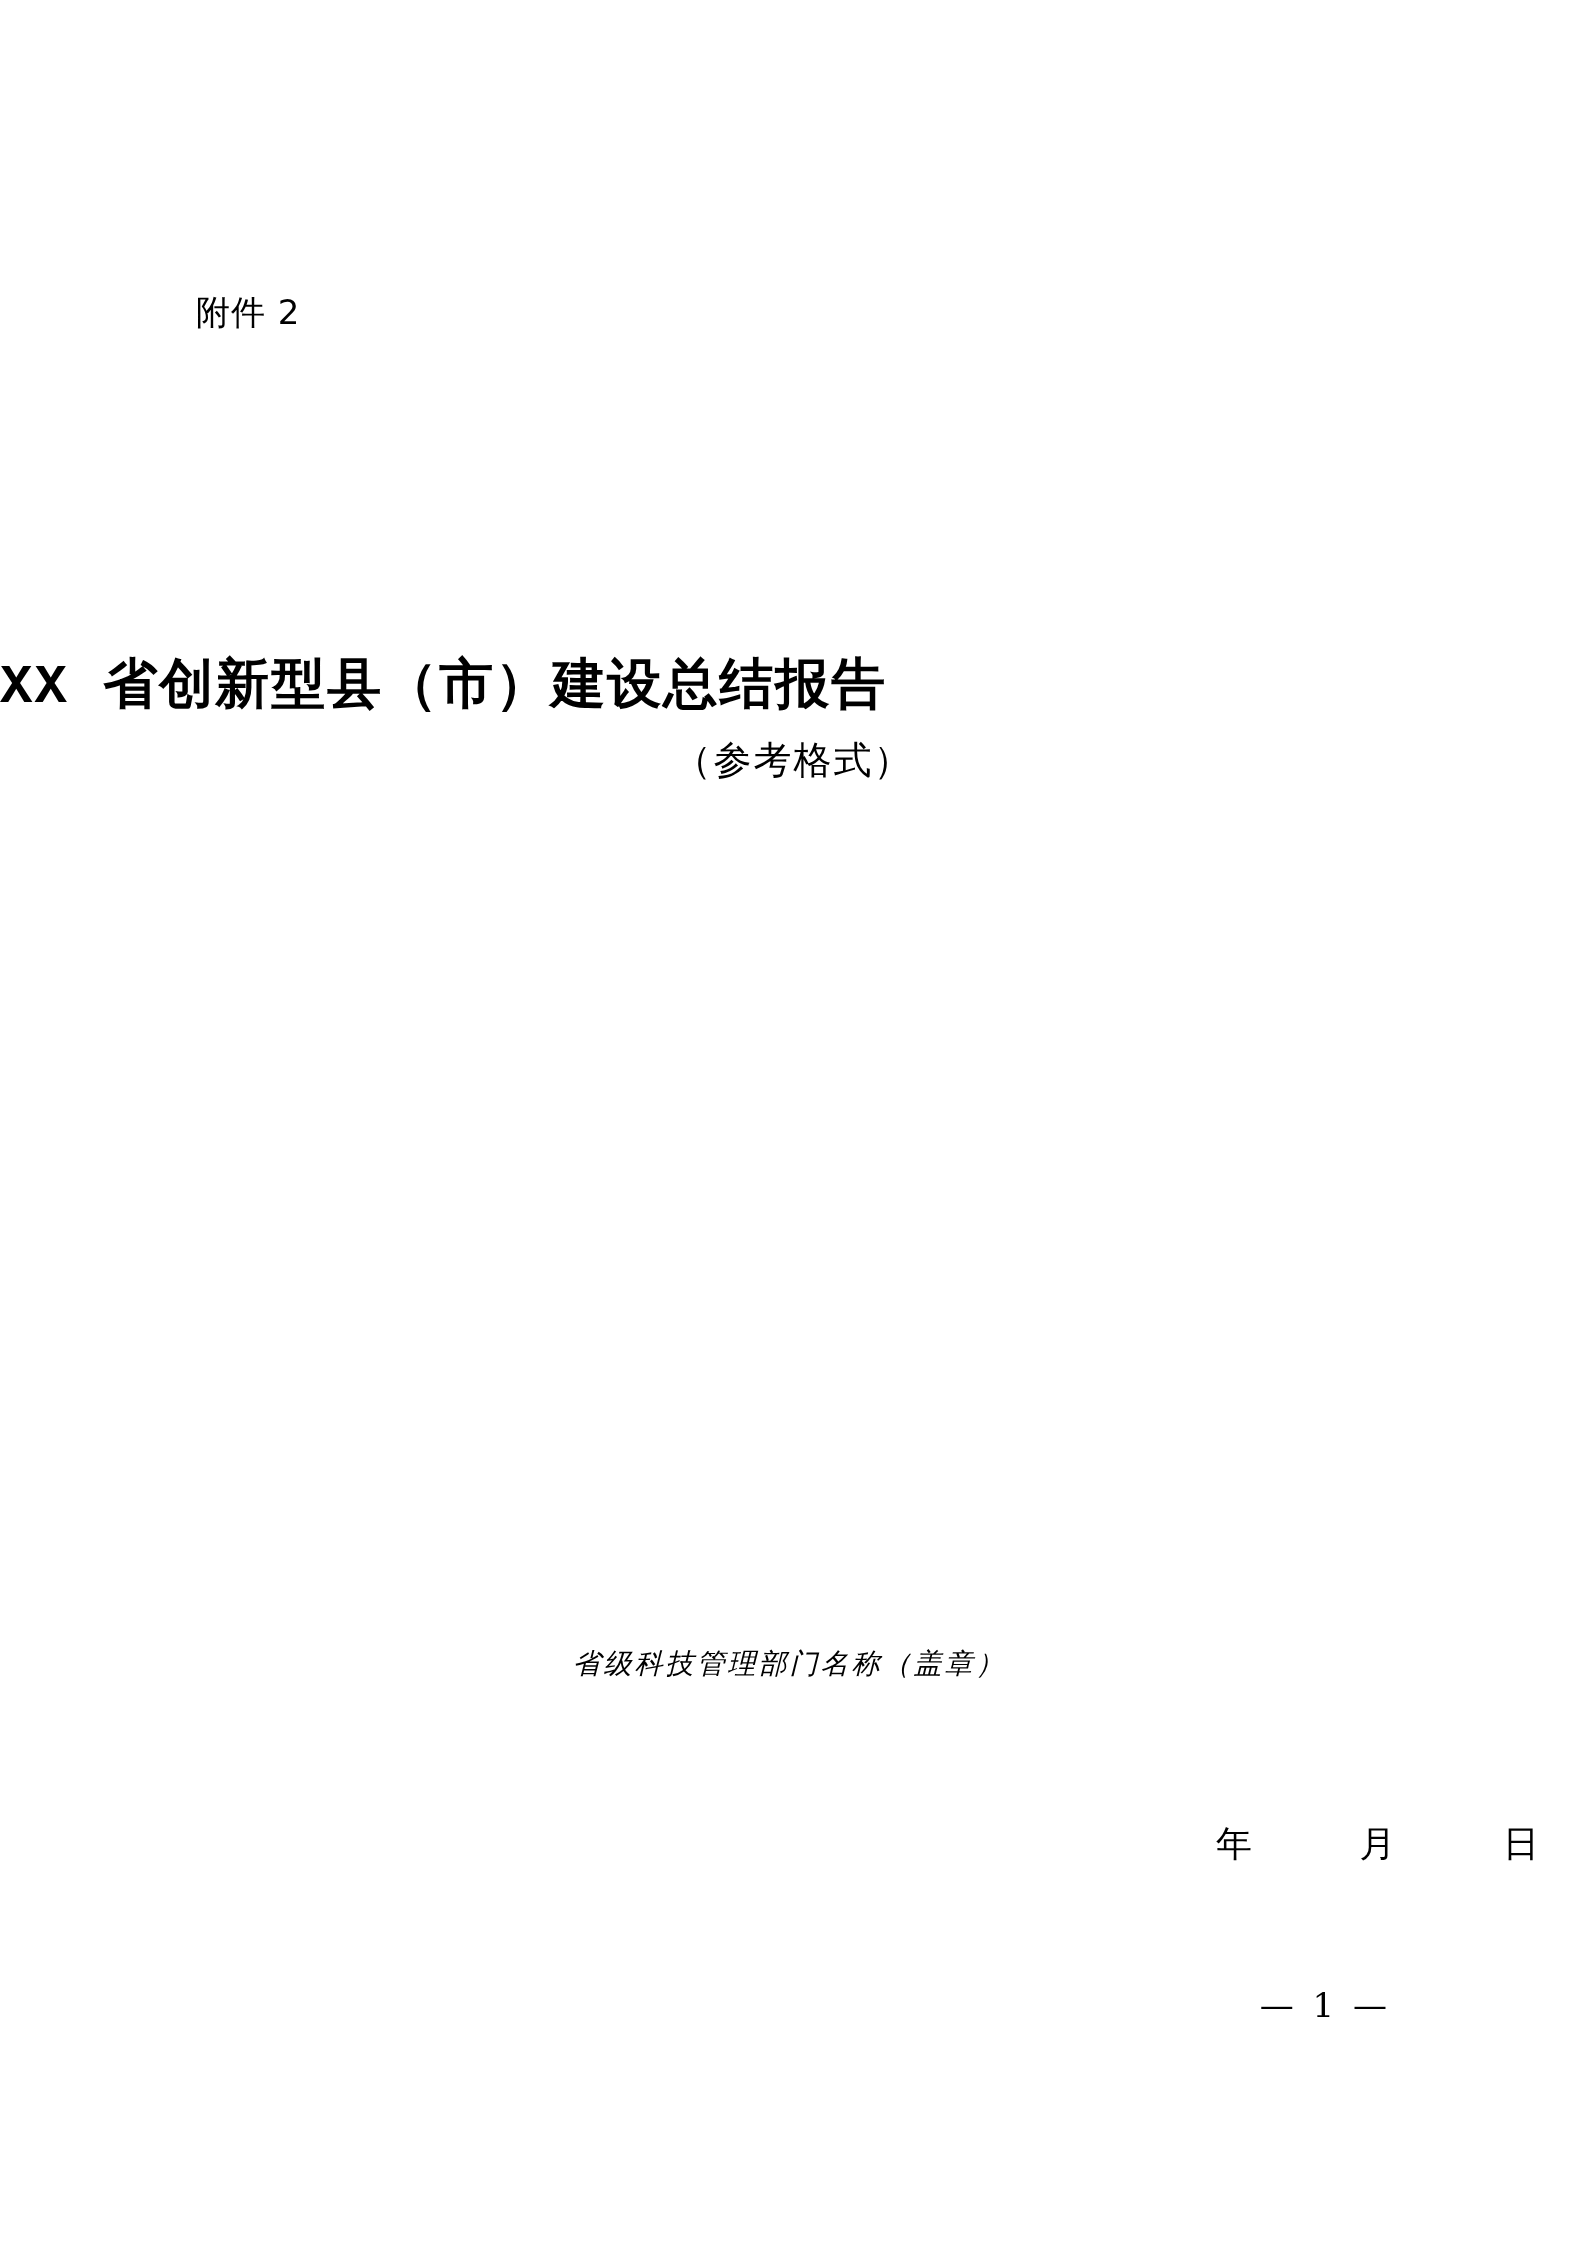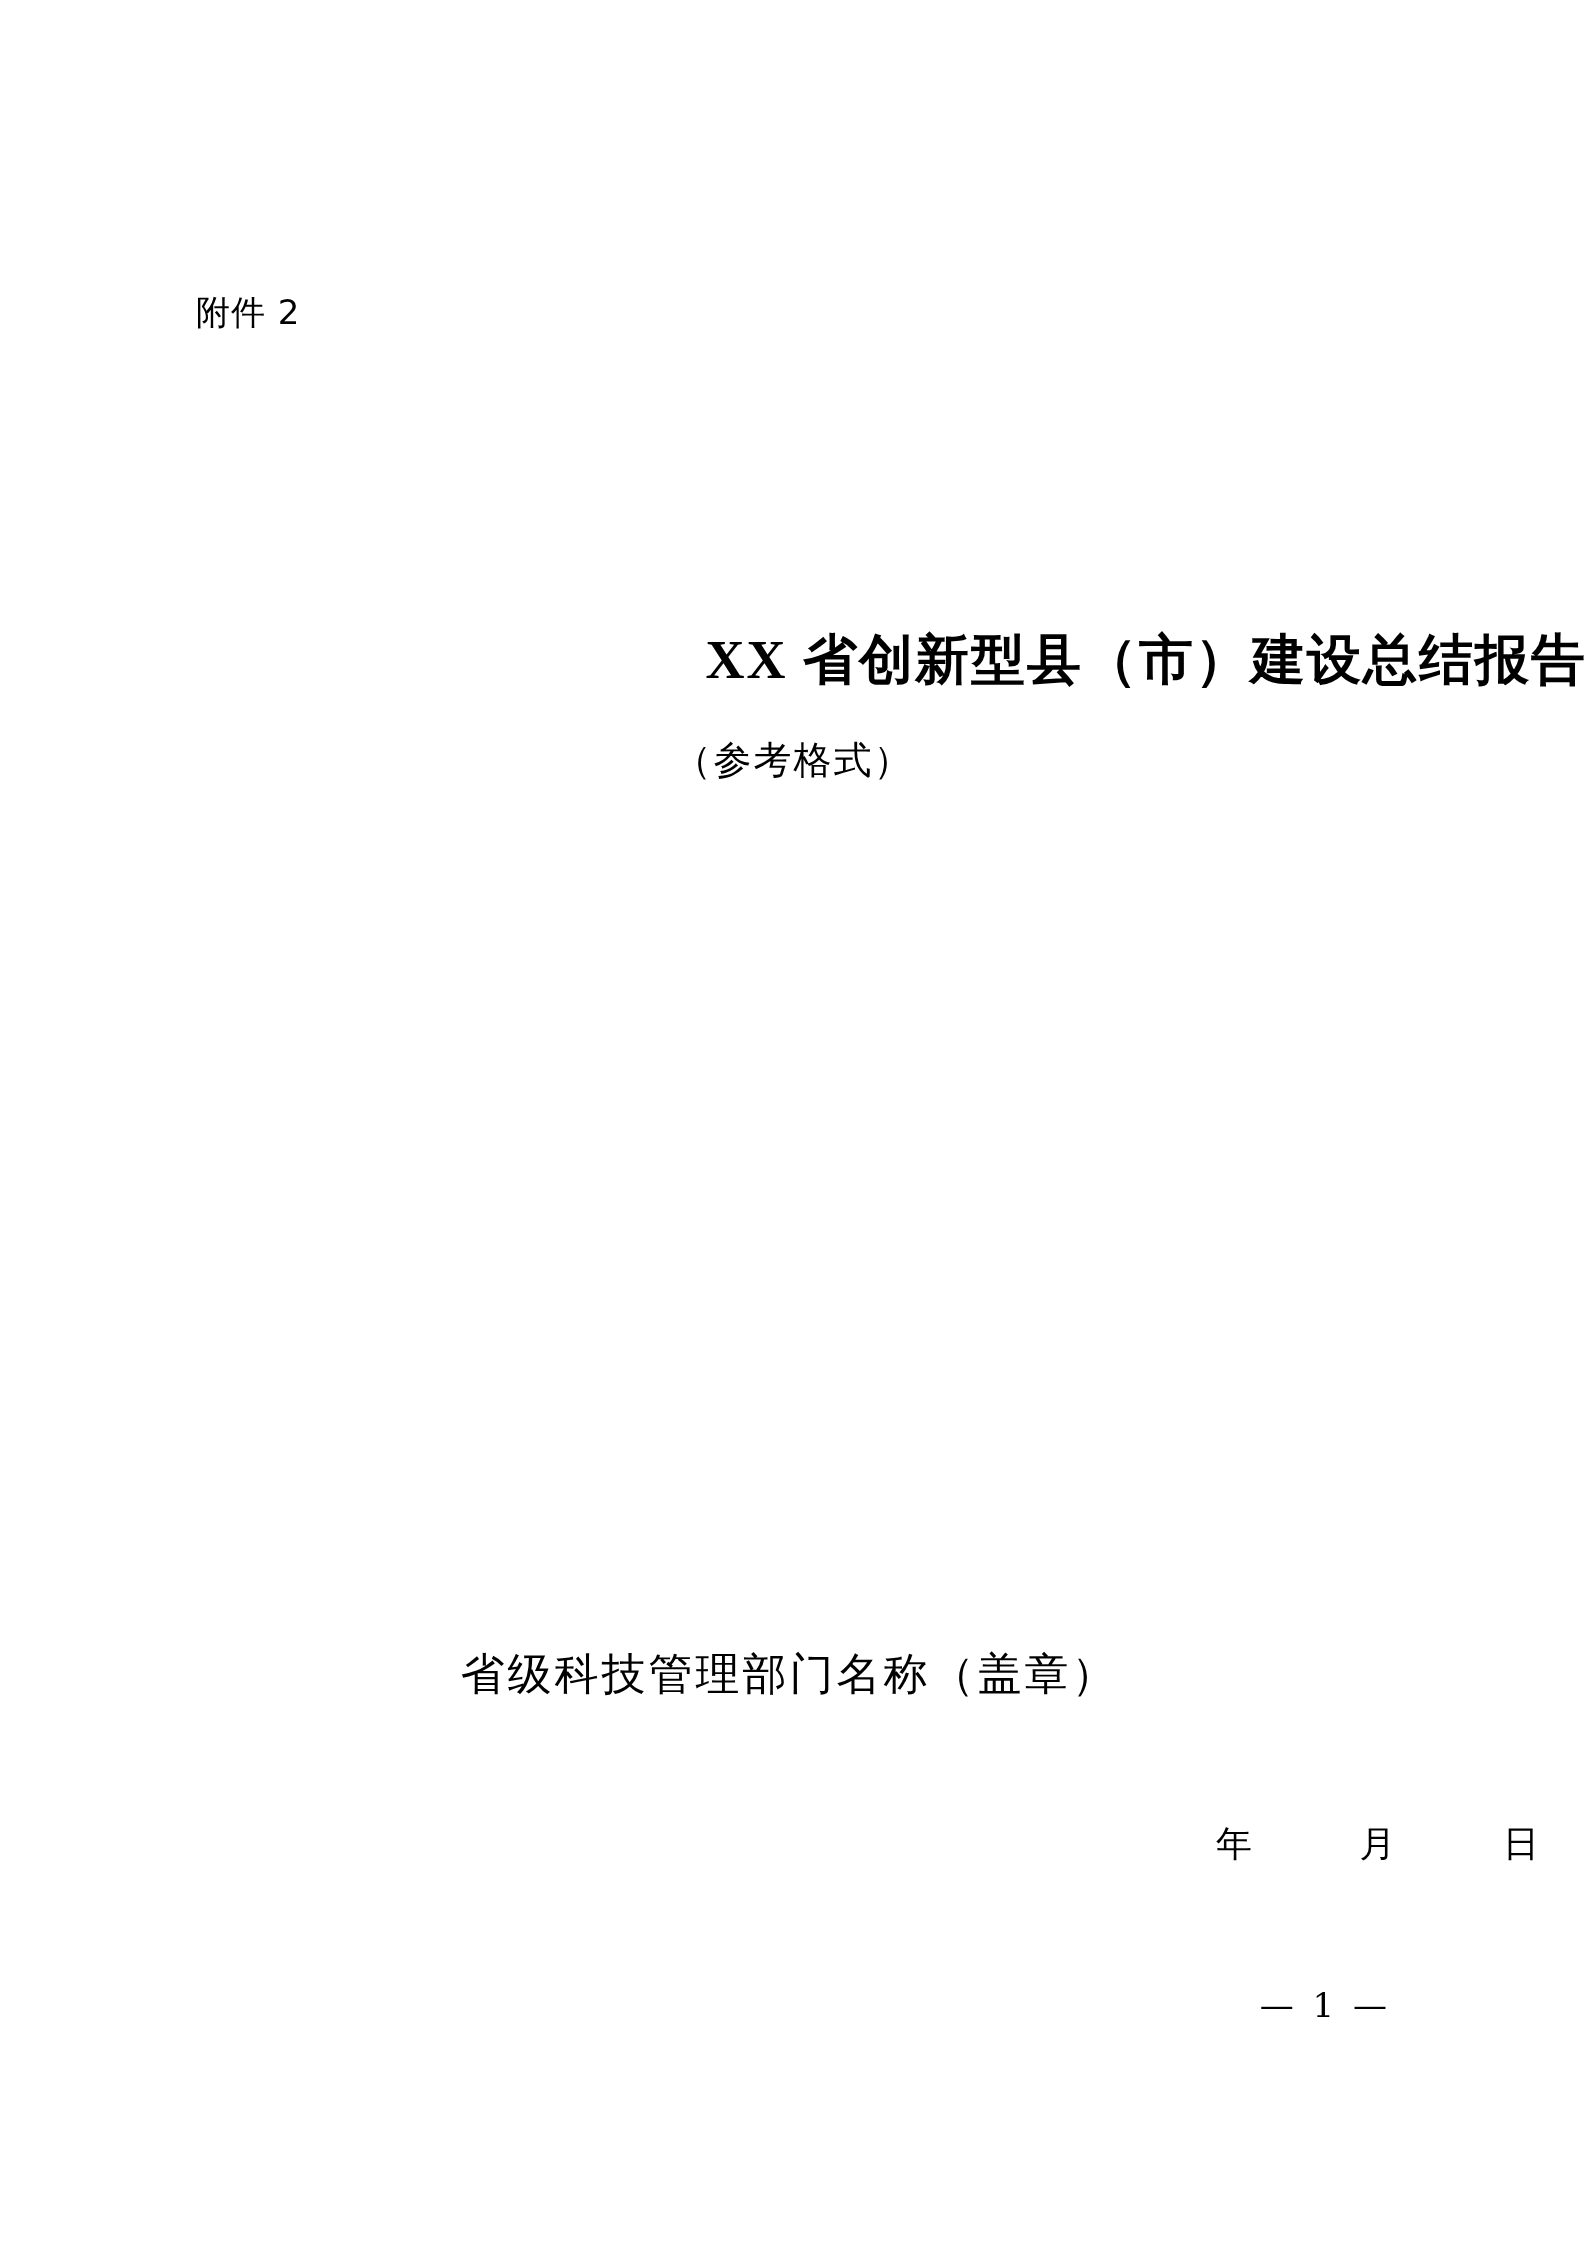--- a/index.html
+++ b/index.html
@@ -34,23 +34,23 @@
     line-height: 1.2;
     letter-spacing: 1px;
     white-space: nowrap;
   }
 
   
   .doc-title {
     position: absolute;
     left: 0;
     right: 0;
-    top: 624px;
-    text-align: right;
-    font-family: Liberation Serif, serif;
+    top: 648px;
+    text-align: left;
+    font-family: Liberation Mono, monospace;
     font-weight: bold;
     font-size: 54px;
     letter-spacing: 2px;
     white-space: nowrap;
   }
 
   
   .doc-subtitle {
     position: absolute;
     left: 0;
@@ -64,23 +64,24 @@
   }
 
   
   .issuer-line {
     position: absolute;
     left: 0;
     right: 8px;
     top: 1645px;
     text-align: center;
     font-family: "DejaVu Serif", "Liberation Serif", serif;
-    font-size: 44px;
+    font-size: 28px;
     letter-spacing: 3px;
     white-space: nowrap;
+    font-style: italic;
   }
 
   
   .date-line {
     position: absolute;
     left: 0;
     right: 0;
     top: 1820px;
     text-align: right;
     font-family: "DejaVu Serif", "Liberation Serif", serif;

